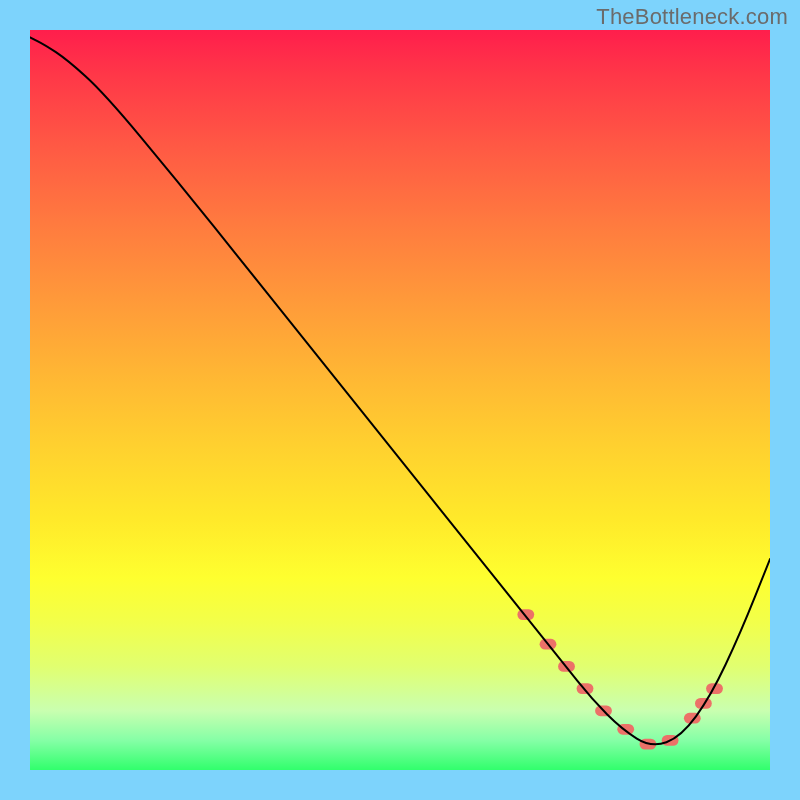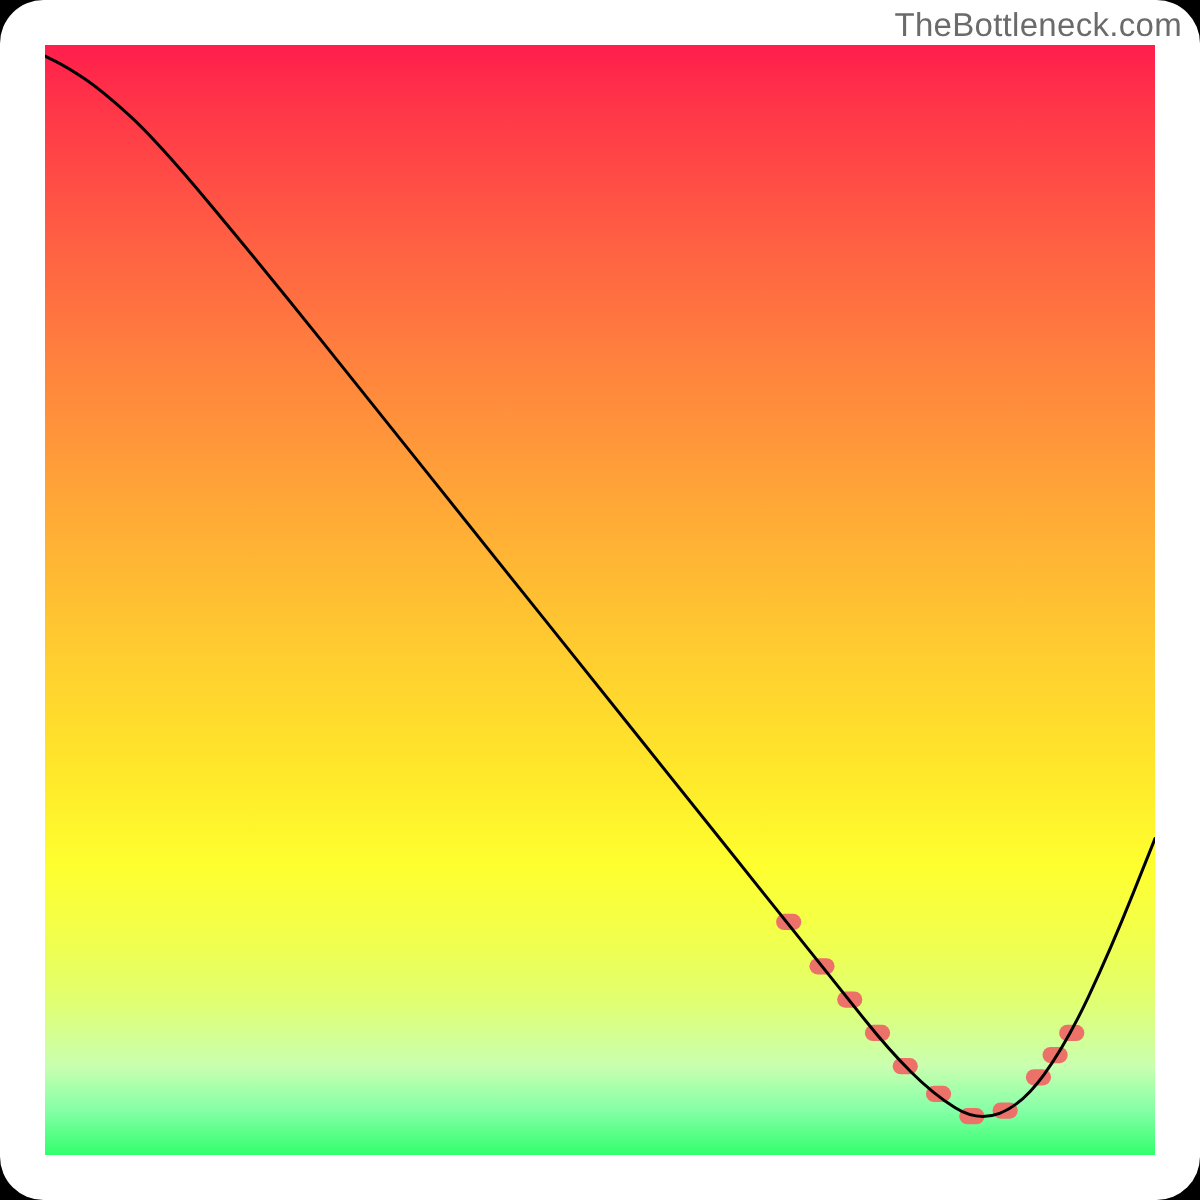--- a/index.html
+++ b/index.html
@@ -7,22 +7,21 @@
     padding: 0;
     width: 800px;
     height: 800px;
     background: #000;
     overflow: hidden;
   }
   .chart-container {
     position: relative;
     width: 800px;
     height: 800px;
-    background: #ffffff;
-    border-radius: 29px;
+    background: #7dd3fc;
   }
   .watermark {
     position: absolute;
     top: 4px;
     right: 12px;
     font-family: Arial, Helvetica, sans-serif;
     font-size: 22px;
     font-weight: 500;
     color: #6b6b6b;
     z-index: 10;

